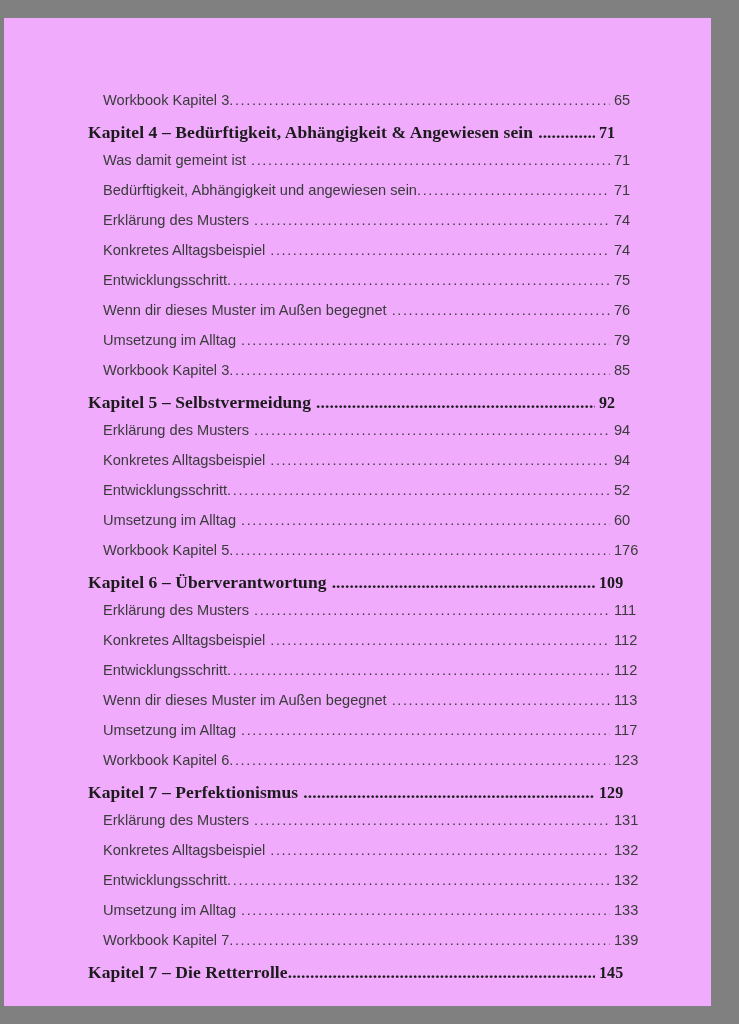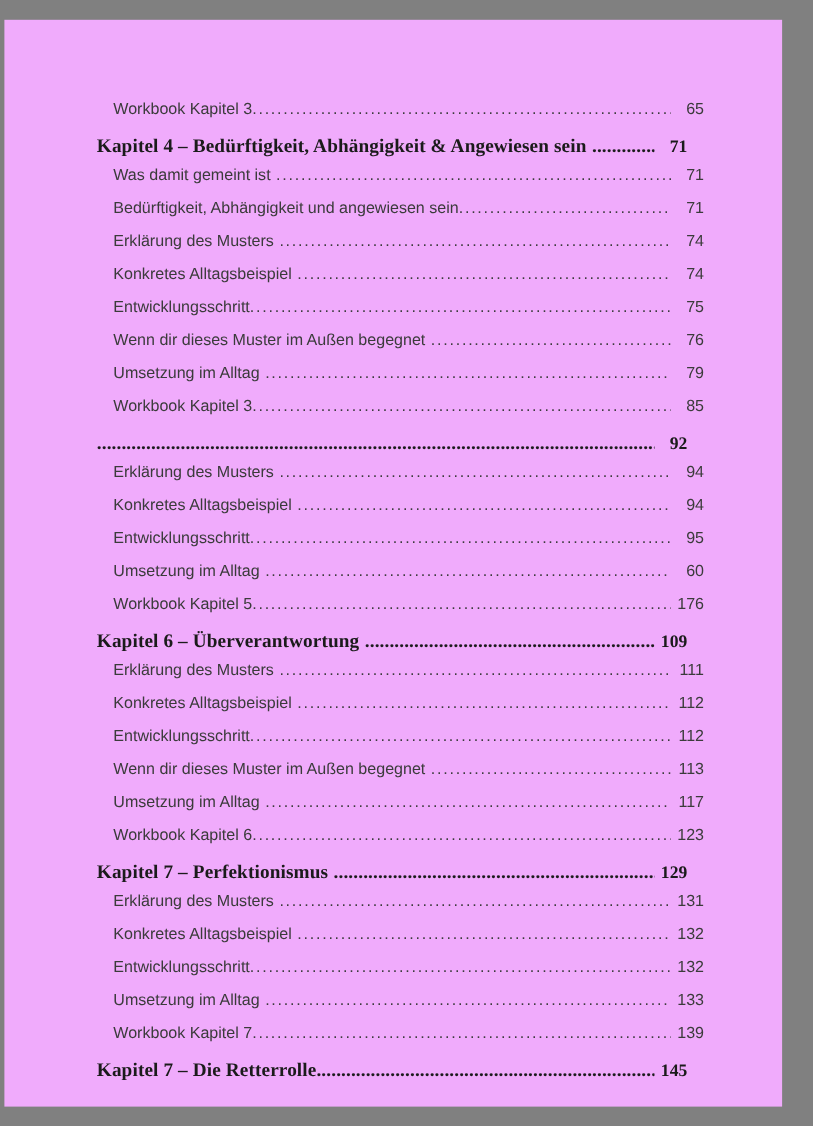--- a/index.html
+++ b/index.html
@@ -91,21 +91,20 @@
     min-width: 0;
     letter-spacing: 1.6px;
   }
   .toc-leader::before {
     content: "......................................................................................"
              "......................................................................................";
   }
 
   .toc-page {
     flex: 0 0 auto;
-    text-align: right;
     padding-left: 4px;
     min-width: 26px;
   }
 </style>
 </head>
 <body>
 
 <div class="page-frame">
   <div class="page-sheet">
     <div class="toc" id="toc-list">
@@ -153,37 +152,38 @@
           <span class="toc-title gap">Umsetzung im Alltag</span>
           <span class="toc-leader"></span>
           <span class="toc-page">79</span>
         </div>
         <div class="toc-row lvl2">
           <span class="toc-title">Workbook Kapitel 3</span>
           <span class="toc-leader"></span>
           <span class="toc-page">85</span>
         </div>
         <div class="toc-row lvl1">
+          <span class="toc-title gap">Kapitel 5 – Selbstvermeidung</span>
           <span class="toc-leader"></span>
           <span class="toc-page">92</span>
         </div>
         <div class="toc-row lvl2">
           <span class="toc-title gap">Erklärung des Musters</span>
           <span class="toc-leader"></span>
           <span class="toc-page">94</span>
         </div>
         <div class="toc-row lvl2">
           <span class="toc-title gap">Konkretes Alltagsbeispiel</span>
           <span class="toc-leader"></span>
           <span class="toc-page">94</span>
         </div>
         <div class="toc-row lvl2">
           <span class="toc-title">Entwicklungsschritt</span>
           <span class="toc-leader"></span>
-          <span class="toc-page">95</span>
+          <span class="toc-page">52</span>
         </div>
         <div class="toc-row lvl2">
           <span class="toc-title gap">Umsetzung im Alltag</span>
           <span class="toc-leader"></span>
           <span class="toc-page">60</span>
         </div>
         <div class="toc-row lvl2">
           <span class="toc-title">Workbook Kapitel 5</span>
           <span class="toc-leader"></span>
           <span class="toc-page">176</span>

